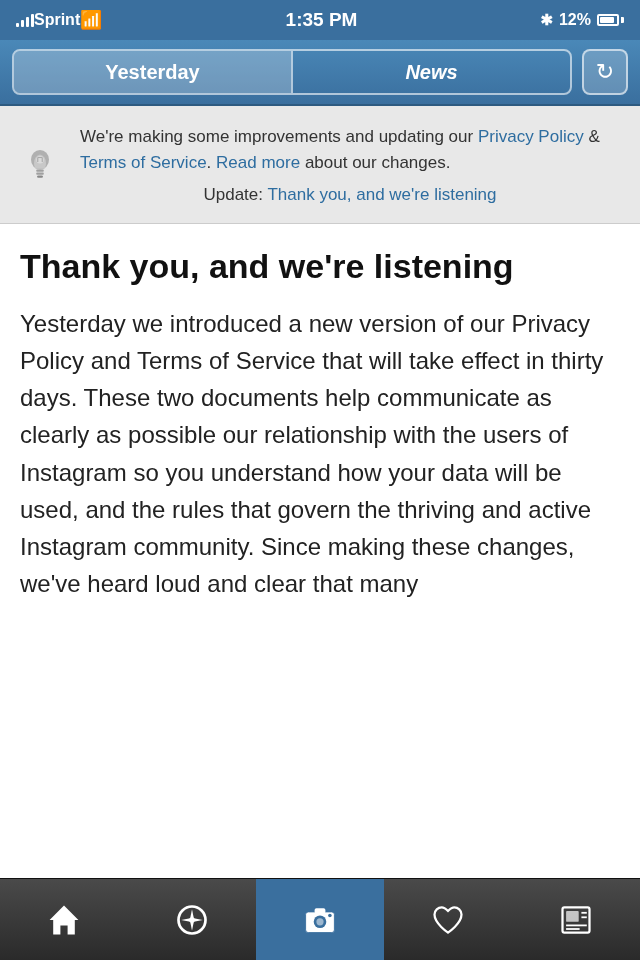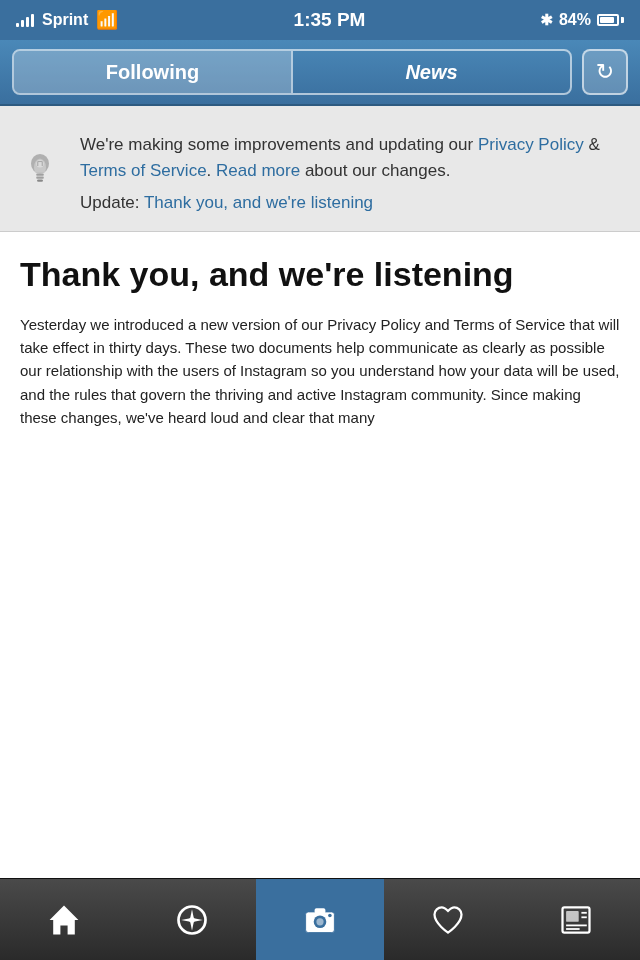--- a/index.html
+++ b/index.html
@@ -24,21 +24,20 @@
       justify-content: space-between;
       padding: 0 16px;
       color: white;
       font-size: 18px;
       font-weight: 600;
       flex-shrink: 0;
     }
     .status-left {
       display: flex;
       align-items: center;
-      gap: 8px;
       font-size: 16px;
     }
     .status-center {
       font-size: 19px;
       font-weight: 600;
     }
     .status-right {
       display: flex;
       align-items: center;
       gap: 6px;
@@ -135,21 +134,21 @@
       align-items: center;
       justify-content: center;
       cursor: pointer;
       color: white;
       font-size: 22px;
     }
 
     
     #notice-banner {
       background: #e8e8e8;
-      padding: 26px 20px 18px 80px;
+      padding: 18px 20px 18px 80px;
       position: relative;
       border-bottom: 1px solid #ccc;
       flex-shrink: 0;
     }
     .notice-icon {
       position: absolute;
       left: 18px;
       top: 50%;
       transform: translateY(-50%);
       width: 44px;
@@ -169,20 +168,21 @@
     }
     .notice-text a {
       color: #2e6da0;
       text-decoration: none;
       font-weight: 400;
     }
     .notice-update {
       margin-top: 10px;
       font-size: 17px;
       color: #333;
+      text-align: center;
     }
     .notice-update a {
       color: #2e6da0;
       text-decoration: none;
       font-weight: 400;
     }
 
     
     #main-content {
       flex: 1;
@@ -191,21 +191,21 @@
       background: #fff;
     }
     .article-title {
       font-size: 34px;
       font-weight: 800;
       line-height: 1.2;
       color: #111;
       margin-bottom: 18px;
     }
     .article-body {
-      font-size: 15px;
+      font-size: 24px;
       line-height: 1.55;
       color: #222;
     }
 
     
     #bottom-bar {
       height: 82px;
       background: linear-gradient(180deg, #4a4a4a 0%, #2a2a2a 100%);
       display: flex;
       align-items: center;
@@ -240,34 +240,34 @@
       <span style="height:7px"></span>
       <span style="height:10px"></span>
       <span style="height:13px"></span>
     </div>
     <span>Sprint</span>
     <span style="font-size:18px;">📶</span>
   </div>
   <div class="status-center">1:35 PM</div>
   <div class="status-right">
     <span style="font-size:15px;">✱</span>
-    <span>84%</span>
+    <span>12%</span>
     <div class="battery-icon">
       <div class="battery-body">
         <div class="battery-fill"></div>
       </div>
       <div class="battery-tip"></div>
     </div>
   </div>
 </div>
 
 <div id="nav-tabs">
   <div class="tab-group">
     <div class="tab-btn active">
-      <span>Following</span>
+      <span>Yesterday</span>
     </div>
     <div class="tab-divider"></div>
     <div class="tab-btn">
       <span>News</span>
     </div>
   </div>
   <div class="refresh-btn">
     <span style="font-size:22px;">↻</span>
   </div>
 </div>

